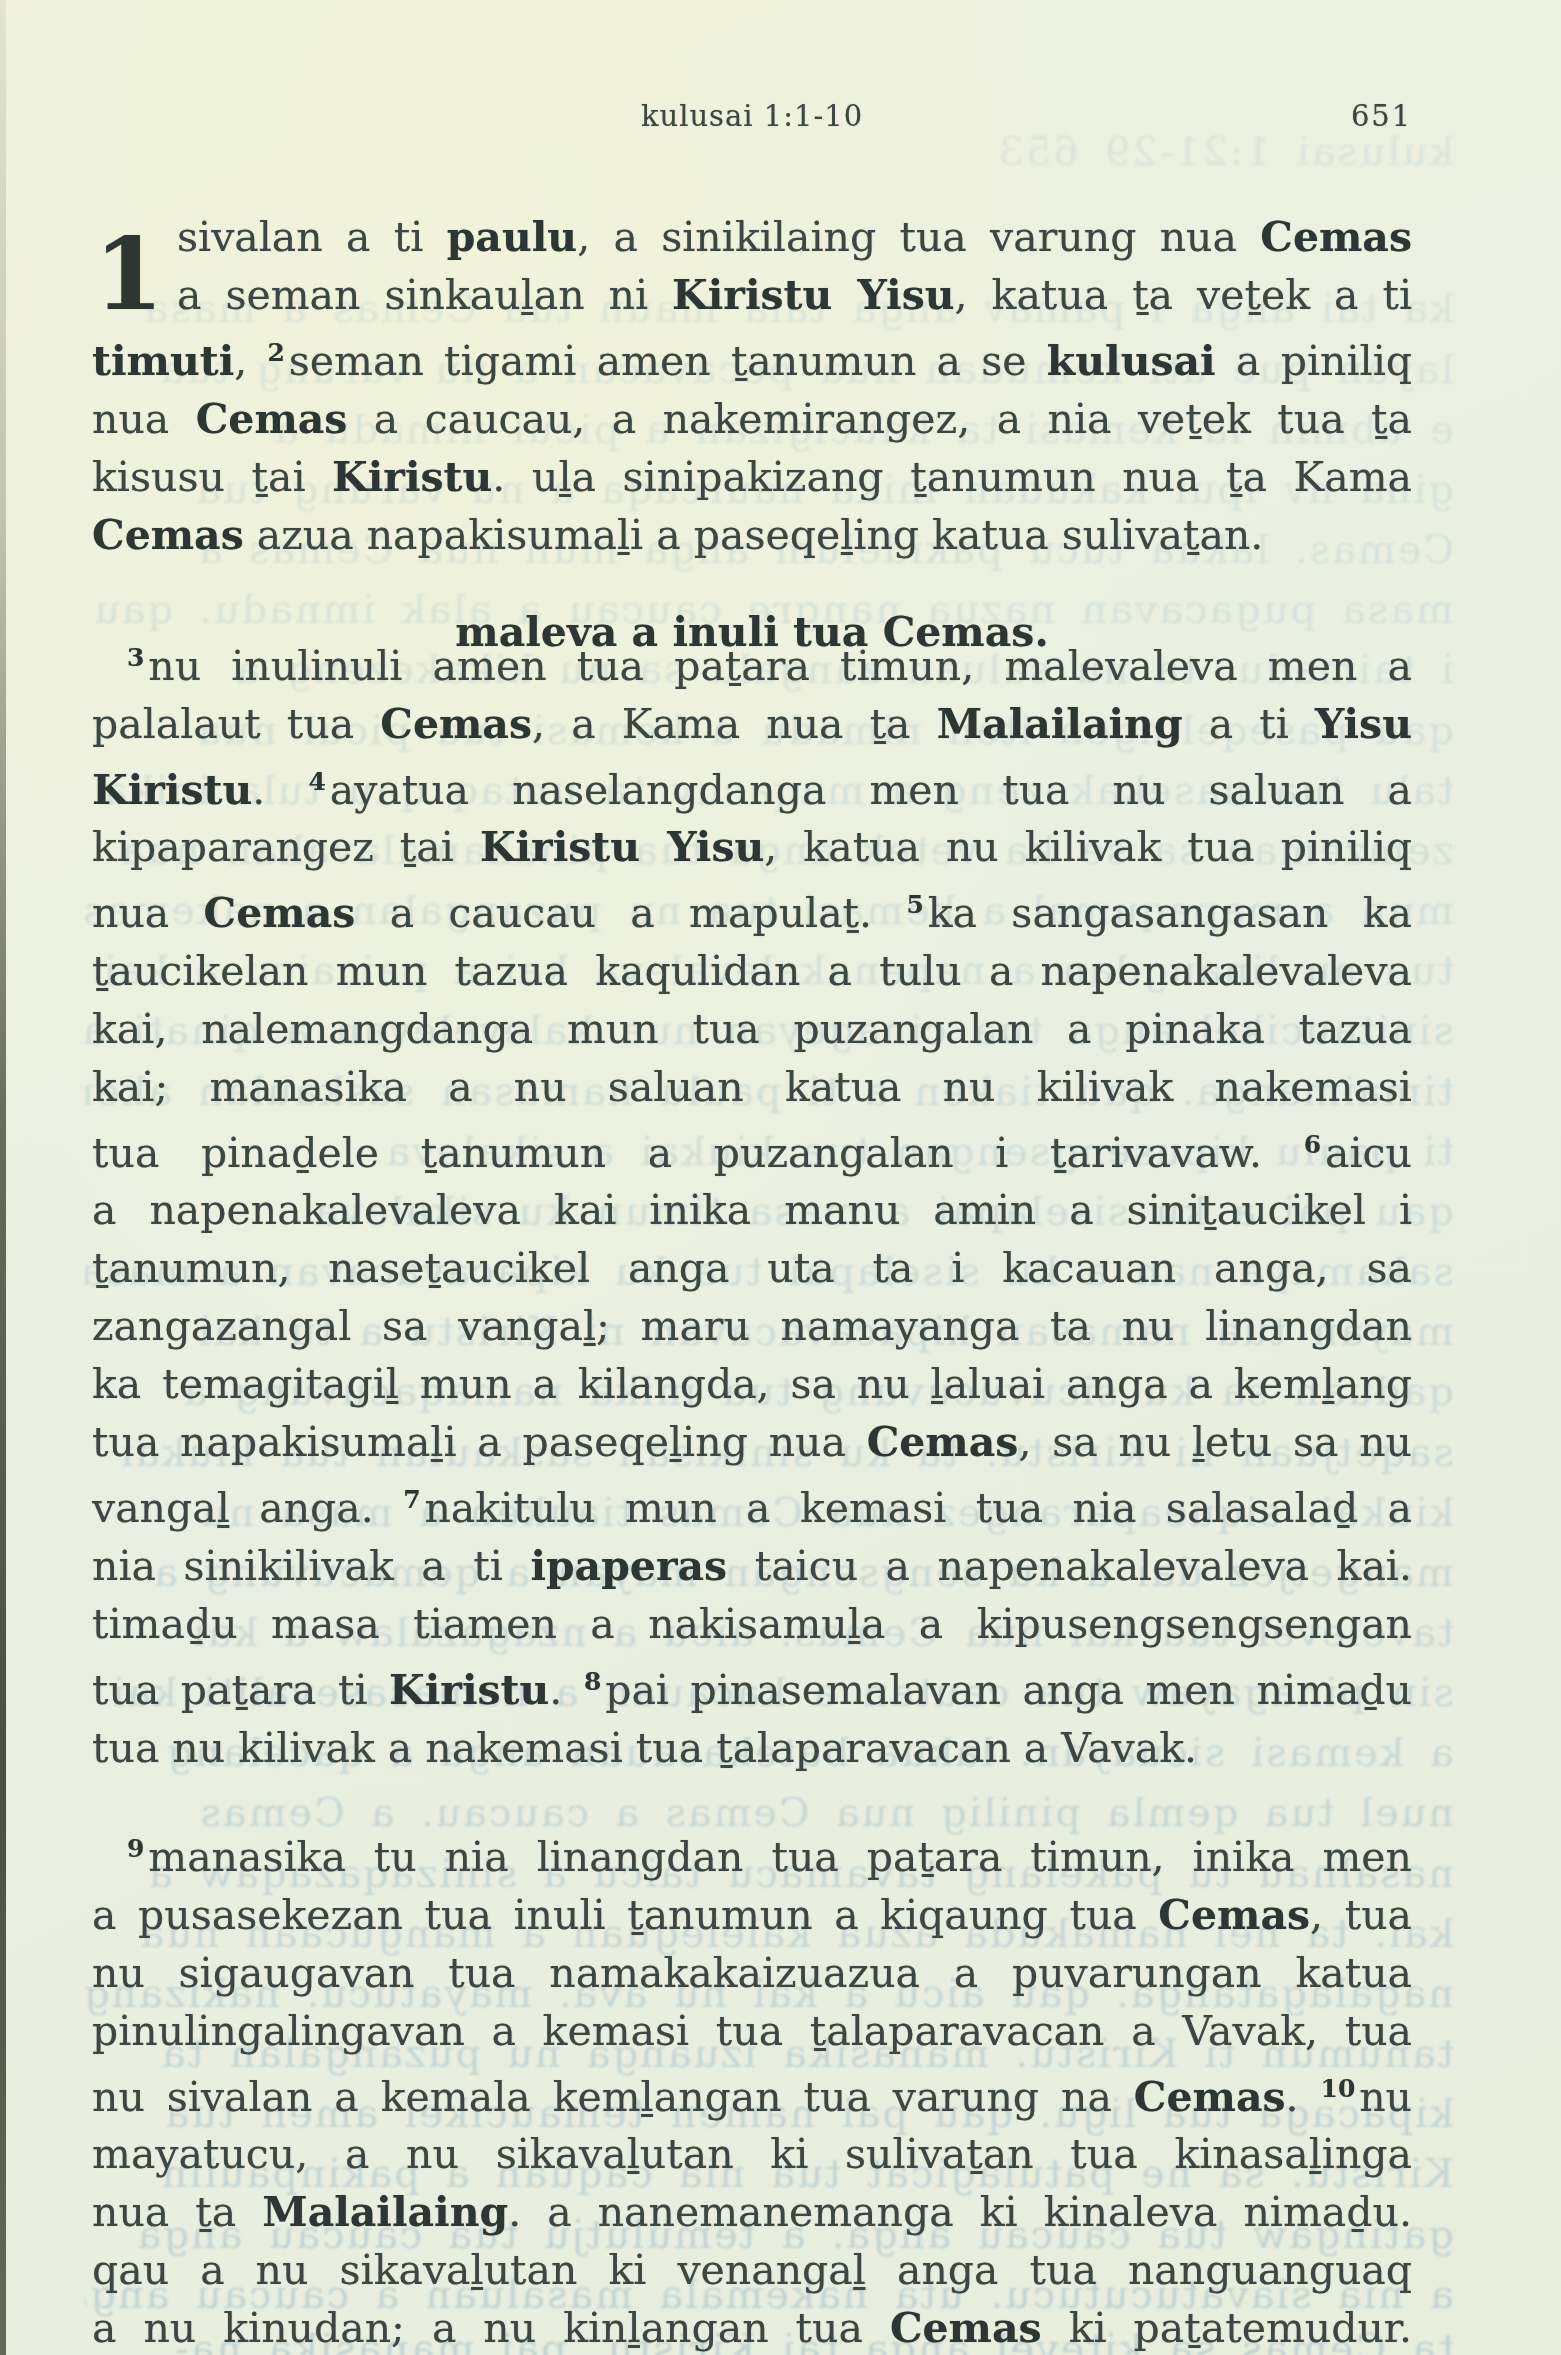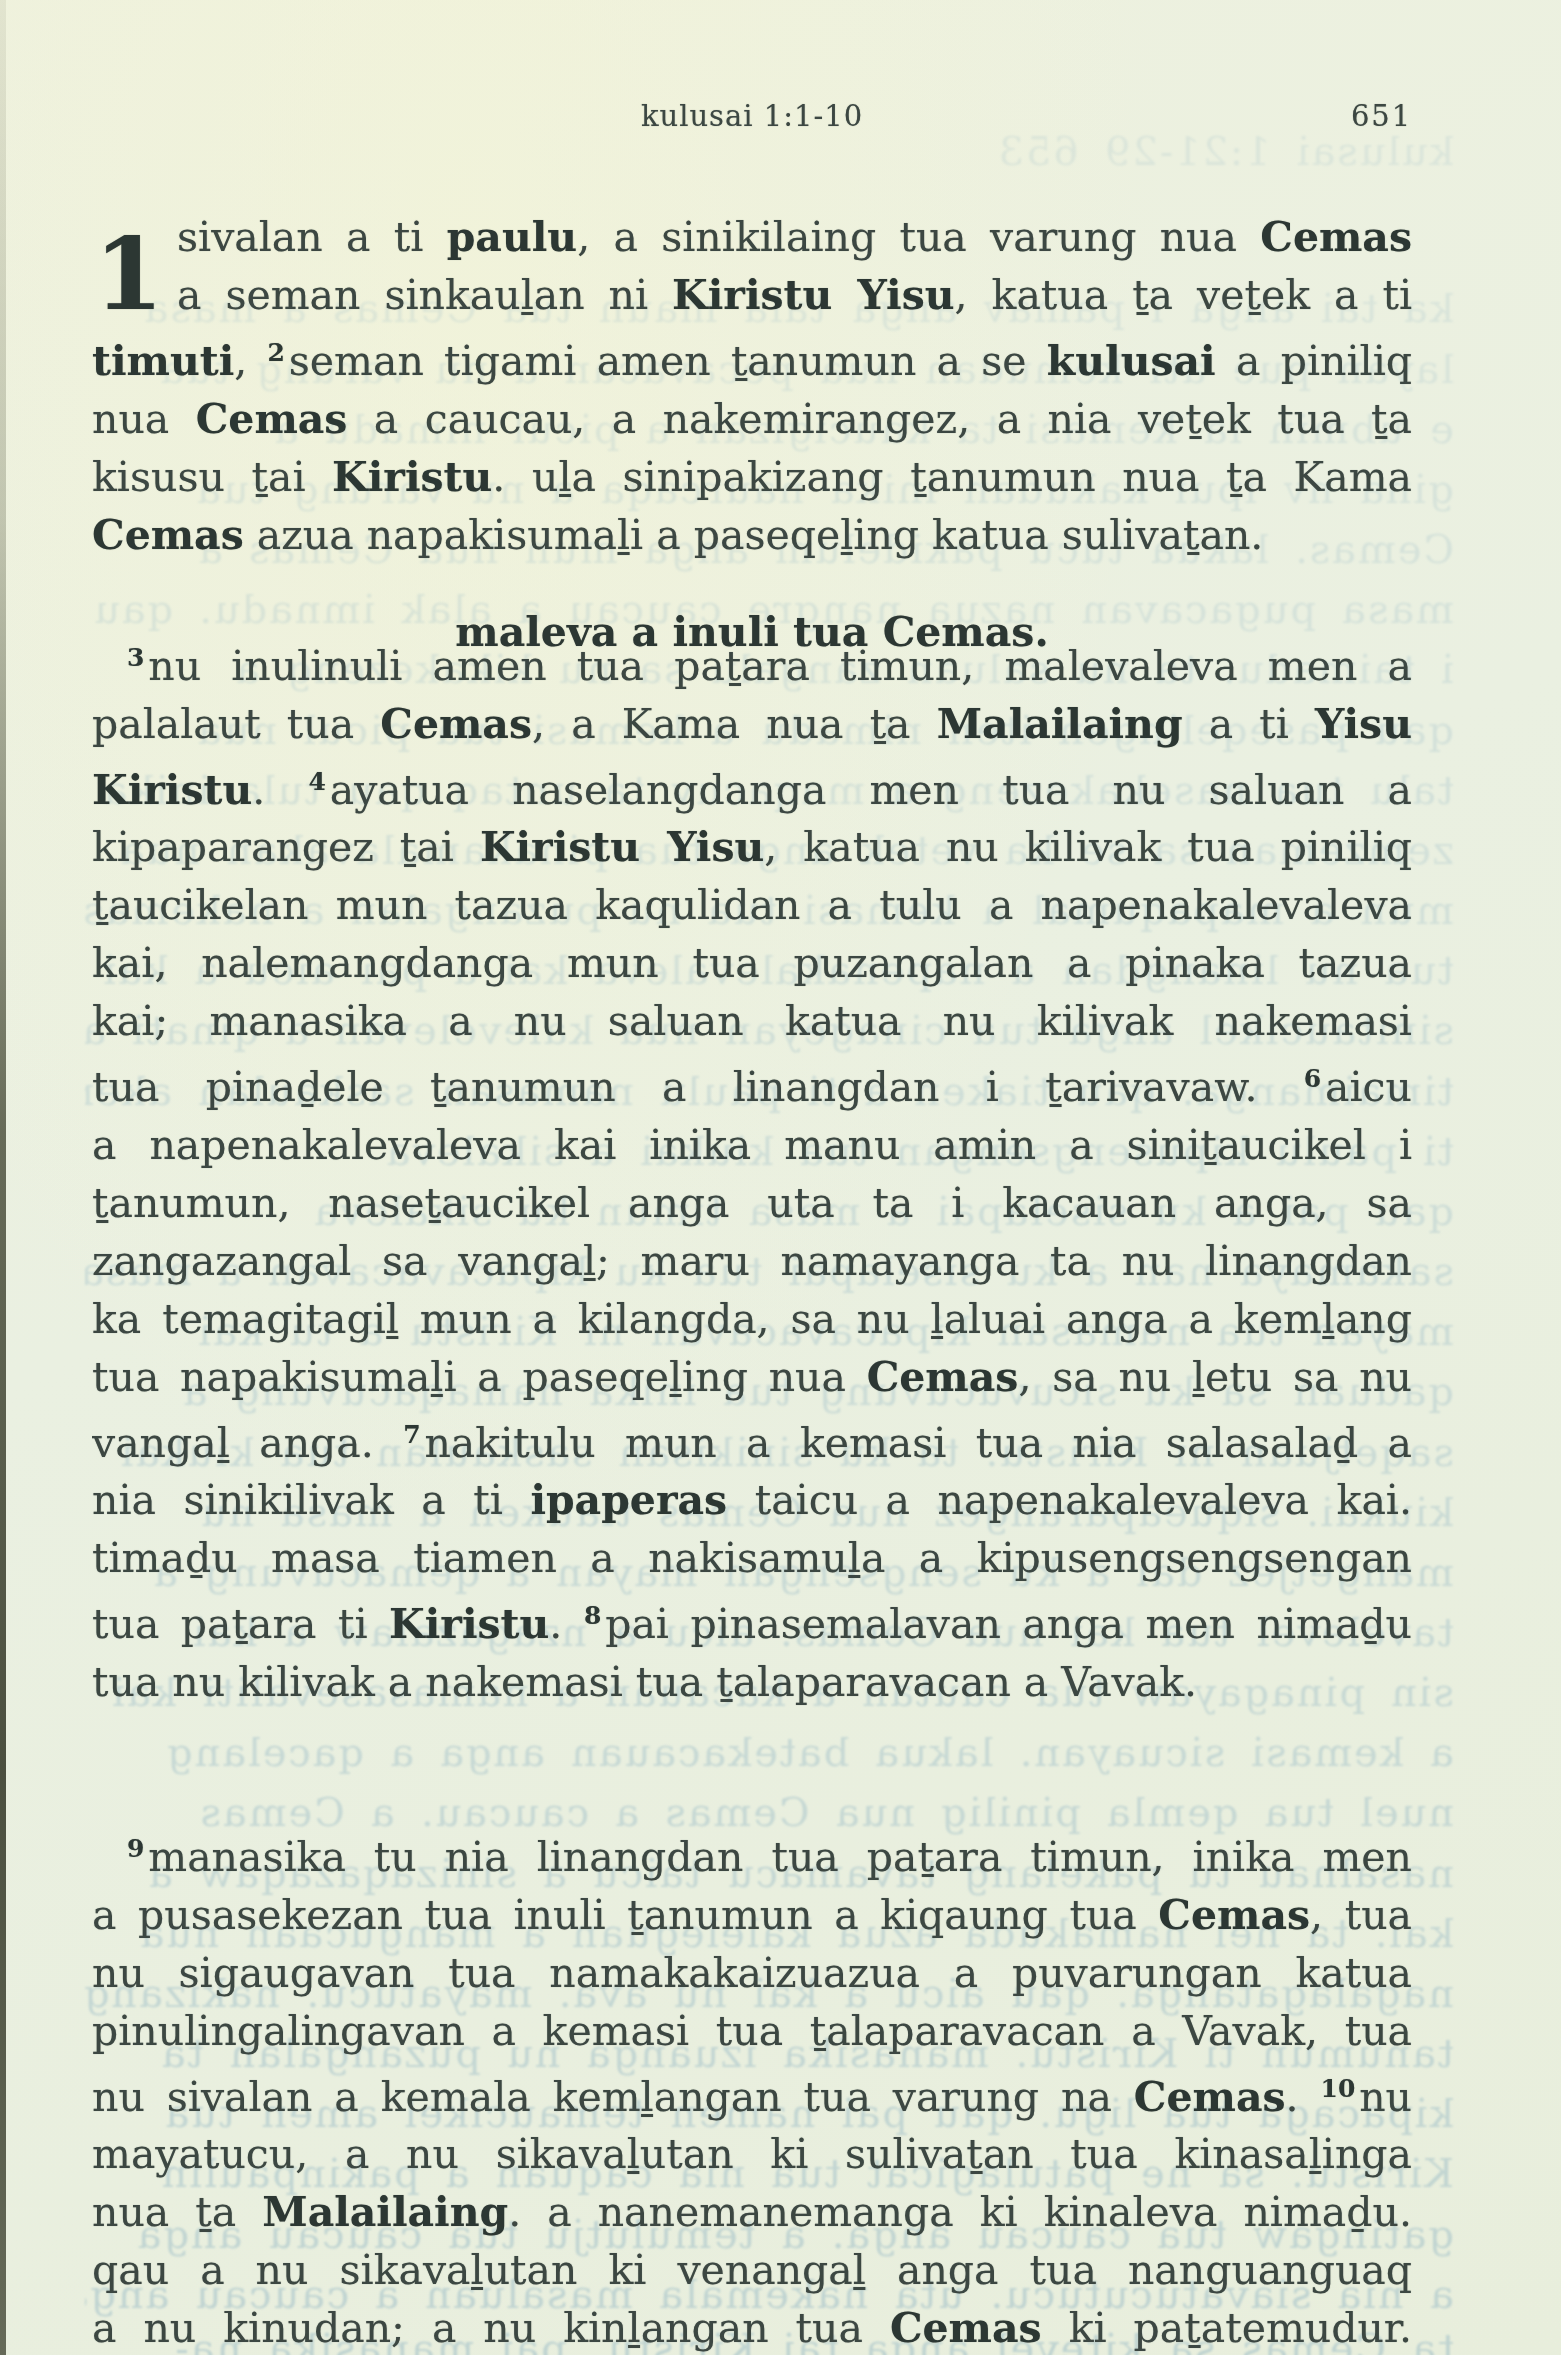--- a/index.html
+++ b/index.html
@@ -123,24 +123,25 @@
         <div class="line al-left"><span class="b">Cemas</span><span> azua napakisumaḻi a paseqeḻing katua sulivaṯan.</span></div>
       </div>
       <div class="para" style="top: 603px;">
         <div class="line al-center heading"><span class="b">maleva a inuli tua Cemas.</span></div>
       </div>
       <div class="para" style="top: 629px;">
         <div class="line firstline"><span class="sup">3</span><span>nu inulinuli amen tua paṯara timun, malevaleva men a</span></div>
         <div class="line"><span>palalaut tua </span><span class="b">Cemas</span><span>, a Kama nua ṯa </span><span class="b">Malailaing</span><span> a ti </span><span class="b">Yisu</span></div>
         <div class="line"><span class="b">Kiristu</span><span>.   </span><span class="sup">4</span><span>ayatua naselangdanga men tua nu saluan a</span></div>
         <div class="line"><span>kipaparangez ṯai </span><span class="b">Kiristu Yisu</span><span>, katua nu kilivak tua piniliq</span></div>
+        <div class="line"><span>nua </span><span class="b">Cemas</span><span> a caucau a mapulaṯ.  </span><span class="sup">5</span><span>ka sangasangasan ka</span></div>
         <div class="line"><span>ṯaucikelan mun tazua kaqulidan a tulu a napenakalevaleva</span></div>
         <div class="line"><span>kai, nalemangdanga mun tua puzangalan a pinaka tazua</span></div>
         <div class="line"><span>kai; manasika a nu saluan katua nu kilivak nakemasi</span></div>
-        <div class="line"><span>tua pinaḏele ṯanumun a linangdan i ṯarivavaw.  </span><span class="sup">6</span><span>aicu</span></div>
+        <div class="line"><span>tua pinaḏele ṯanumun a puzangalan i ṯarivavaw.  </span><span class="sup">6</span><span>aicu</span></div>
         <div class="line"><span>a napenakalevaleva kai inika manu amin a siniṯaucikel i</span></div>
         <div class="line"><span>ṯanumun, naseṯaucikel anga uta ta i kacauan anga, sa</span></div>
         <div class="line"><span>zangazangal sa vangaḻ; maru namayanga ta nu linangdan</span></div>
         <div class="line"><span>ka temagitagiḻ mun a kilangda, sa nu ḻaluai anga a kemḻang</span></div>
         <div class="line"><span>tua napakisumaḻi a paseqeḻing nua </span><span class="b">Cemas</span><span>, sa nu ḻetu sa nu</span></div>
         <div class="line"><span>vangaḻ anga.  </span><span class="sup">7</span><span>nakitulu mun a kemasi tua nia salasalaḏ a</span></div>
         <div class="line"><span>nia sinikilivak a ti </span><span class="b">ipaperas</span><span> taicu a napenakalevaleva kai.</span></div>
         <div class="line"><span>timaḏu masa tiamen a nakisamuḻa a kipusengsengsengan</span></div>
         <div class="line"><span>tua paṯara ti </span><span class="b">Kiristu</span><span>. </span><span class="sup">8</span><span>pai pinasemalavan anga men nimaḏu</span></div>
         <div class="line al-left"><span>tua nu kilivak a nakemasi tua ṯalaparavacan a Vavak.</span></div>

